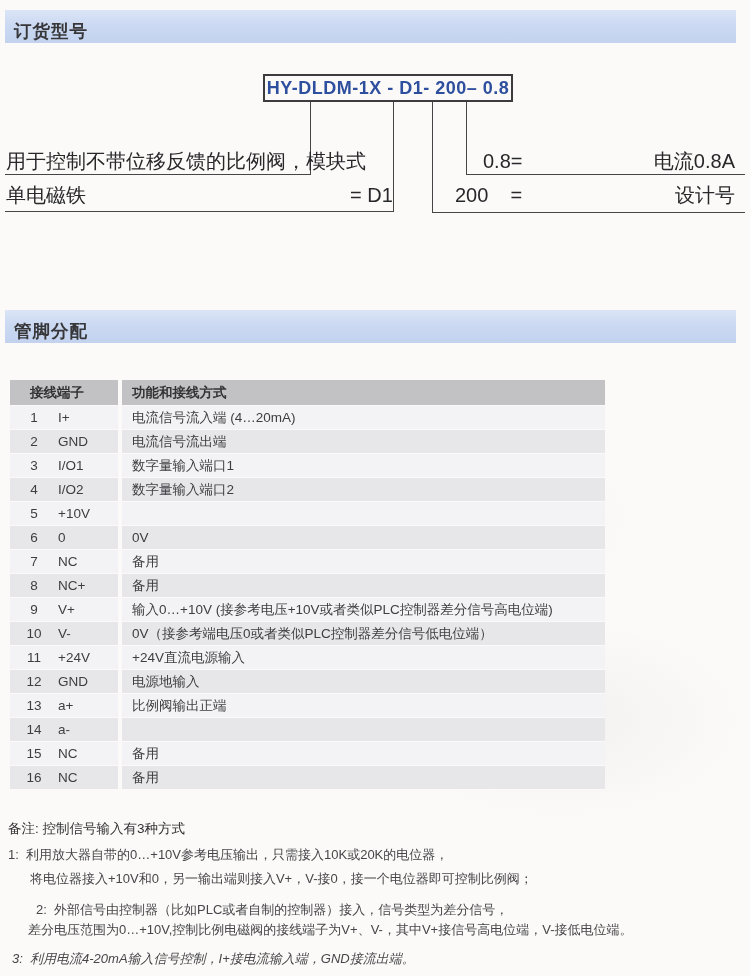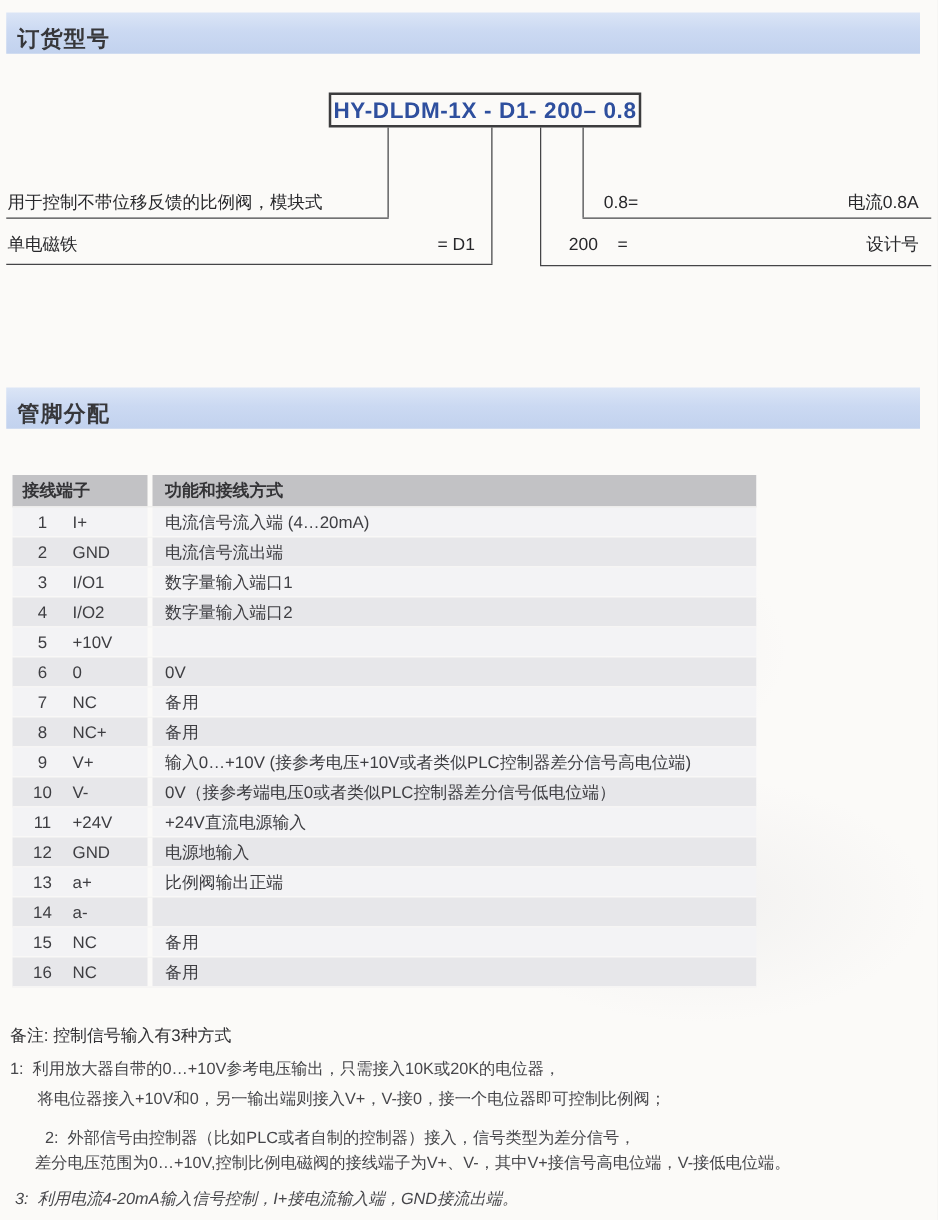--- a/index.html
+++ b/index.html
@@ -15,35 +15,35 @@
         background:linear-gradient(180deg,#dbe5f6 0%,#cbd9f2 45%,#c2d2ee 100%);
         display:flex;align-items:flex-end;padding-left:9px;box-sizing:border-box;}
   .section-bar .t{font-size:17.5px;font-weight:bold;color:#37373a;letter-spacing:1px;}
 
   
   .model-box{left:247px;top:74px;width:250px;height:28px;border:2px solid #3c3c3e;
         box-sizing:border-box;display:flex;align-items:center;justify-content:center;background:#fbfaf8;margin-left:16px;}
   .model-box .m{color:#2e4f9e;font-size:18px;font-weight:bold;letter-spacing:.5px;white-space:pre;}
   .vline{width:1px;background:#454547;}
   .hline{height:1px;background:#454547;}
-  .dlabel{font-size:14px;color:#28282b;line-height:19px;white-space:pre;}
+  .dlabel{font-size:20px;color:#28282b;line-height:19px;white-space:pre;}
   .lbl-right{width:140px;text-align:right;}
 
   
   .pin-table{left:10px;top:380px;width:595px;font-size:13.5px;color:#3e3e42;}
   .prow{display:flex;height:24px;box-sizing:border-box;border-bottom:1px solid #fbfaf8;align-items:center;}
   .prow.head{height:26px;background:#c2c2c5;font-weight:bold;color:#333336;}
   .prow.odd{background:#f3f3f5;}
   .prow.even{background:#e7e7ea;}
   .cell-term-group{width:112px;display:flex;align-items:center;align-self:stretch;
         border-right:4px solid #fbfaf8;box-sizing:border-box;}
   .cell-num{width:48px;text-align:center;}
   .cell-name{flex:1;text-align:left;}
   .cell-func{flex:1;padding-left:10px;}
-  .head .cell-term-group{padding-left:8px;font-family:Liberation Serif, serif;}
+  .head .cell-term-group{padding-left:20px;font-family:Liberation Serif, serif;}
 
   
   .note{font-size:13px;color:#46464a;line-height:17px;white-space:pre;}
   .note.bold{font-weight:normal;color:#313134;font-size:13.5px;}
 </style>
 </head>
 <body>
 
 <div class="page">
 

